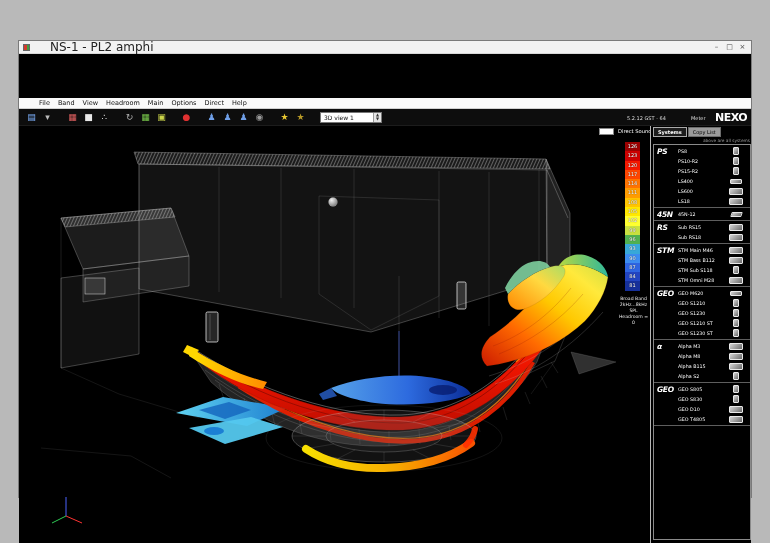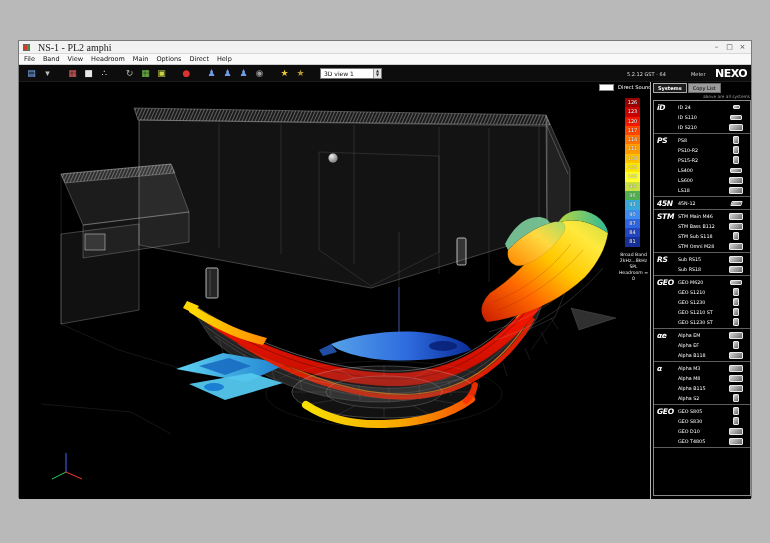--- a/index.html
+++ b/index.html
@@ -14,27 +14,27 @@
     position:absolute; left:18px; top:40px; width:734px; height:458px;
     background:#000; border:1px solid #7a7a7a;
   }
   
   .titlebar {
     height:13px; background:#f2f2f2; display:flex; align-items:center;
     padding:0 2px; border-bottom:1px solid #d8d8d8;
   }
   .app-icon { width:7px; height:7px; margin-left:2px;
     background:linear-gradient(90deg,#d23b2f 50%,#3f9e3f 50%); border:0.5px solid #666; }
-  .title-text { font-size:10px; color:#222; margin-left:8px; flex:1; white-space:nowrap;font-family:Liberation Serif, serif; }
+  .title-text { font-size:12px; color:#222; margin-left:20px; flex:1; white-space:nowrap; }
   .win-controls { display:flex; }
   .win-btn { width:13px; height:11px; font-size:7px; color:#444; text-align:center; line-height:11px; }
   
   .menubar {
     height:11px; background:#f9f9f9; display:flex; align-items:center;
-    padding-left:5px; border-bottom:1px solid #cfcfcf;
+    padding-left:20px; border-bottom:1px solid #cfcfcf;margin-top:44px;
   }
   .menu-item { font-size:6.5px; color:#111; margin-right:8px; white-space:nowrap; }
   
   .toolbar {
     position:relative; height:17px; background:#0d0d0d; display:flex; align-items:center;
     padding-left:6px; border-bottom:1px solid #1c1c1c;
   }
   .tb-icon {
     width:13px; height:13px; font-size:9px; line-height:13px; text-align:center;
     margin-right:3px; border-radius:1px;
@@ -352,139 +352,118 @@
     </div>
 
     <div class="sidebar">
       <div class="tabs" id="sidebar-tabs">
           <div class="tab active">Systems</div>
           <div class="tab inactive">Copy List</div>
         </div>
       <div class="sidebar-note">above are all systems</div>
       <div class="product-list" id="product-list">
           <div class="brand-section">
-            <span class="brand-logo">iD</span>
-            <div class="product-row">
-              <span class="product-label">ID 24</span>
-              <span style="width: 20px; display: flex; justify-content: center;">
-                <span class="spk spk-xs"></span>
-              </span>
-            </div>
-            <div class="product-row">
-              <span class="product-label">ID S110</span>
+            <span class="brand-logo">PS</span>
+            <div class="product-row">
+              <span class="product-label">PS8</span>
+              <span style="width: 20px; display: flex; justify-content: center;">
+                <span class="spk spk-v"></span>
+              </span>
+            </div>
+            <div class="product-row">
+              <span class="product-label">PS10-R2</span>
+              <span style="width: 20px; display: flex; justify-content: center;">
+                <span class="spk spk-v"></span>
+              </span>
+            </div>
+            <div class="product-row">
+              <span class="product-label">PS15-R2</span>
+              <span style="width: 20px; display: flex; justify-content: center;">
+                <span class="spk spk-v"></span>
+              </span>
+            </div>
+            <div class="product-row">
+              <span class="product-label">LS400</span>
               <span style="width: 20px; display: flex; justify-content: center;">
                 <span class="spk spk-h"></span>
               </span>
             </div>
             <div class="product-row">
-              <span class="product-label">ID S210</span>
-              <span style="width: 20px; display: flex; justify-content: center;">
-                <span class="spk spk-s"></span>
-              </span>
-            </div>
-          </div>
-          <div class="brand-section">
-            <span class="brand-logo">PS</span>
-            <div class="product-row">
-              <span class="product-label">PS8</span>
-              <span style="width: 20px; display: flex; justify-content: center;">
-                <span class="spk spk-v"></span>
-              </span>
-            </div>
-            <div class="product-row">
-              <span class="product-label">PS10-R2</span>
-              <span style="width: 20px; display: flex; justify-content: center;">
-                <span class="spk spk-v"></span>
-              </span>
-            </div>
-            <div class="product-row">
-              <span class="product-label">PS15-R2</span>
-              <span style="width: 20px; display: flex; justify-content: center;">
-                <span class="spk spk-v"></span>
-              </span>
-            </div>
-            <div class="product-row">
-              <span class="product-label">LS400</span>
+              <span class="product-label">LS600</span>
+              <span style="width: 20px; display: flex; justify-content: center;">
+                <span class="spk spk-s"></span>
+              </span>
+            </div>
+            <div class="product-row">
+              <span class="product-label">LS18</span>
+              <span style="width: 20px; display: flex; justify-content: center;">
+                <span class="spk spk-s"></span>
+              </span>
+            </div>
+          </div>
+          <div class="brand-section">
+            <span class="brand-logo">45N</span>
+            <div class="product-row">
+              <span class="product-label">45N-12</span>
+              <span style="width: 20px; display: flex; justify-content: center;">
+                <span class="spk spk-w"></span>
+              </span>
+            </div>
+          </div>
+          <div class="brand-section">
+            <span class="brand-logo">RS</span>
+            <div class="product-row">
+              <span class="product-label">Sub RS15</span>
+              <span style="width: 20px; display: flex; justify-content: center;">
+                <span class="spk spk-s"></span>
+              </span>
+            </div>
+            <div class="product-row">
+              <span class="product-label">Sub RS18</span>
+              <span style="width: 20px; display: flex; justify-content: center;">
+                <span class="spk spk-s"></span>
+              </span>
+            </div>
+          </div>
+          <div class="brand-section">
+            <span class="brand-logo">STM</span>
+            <div class="product-row">
+              <span class="product-label">STM Main M46</span>
+              <span style="width: 20px; display: flex; justify-content: center;">
+                <span class="spk spk-s"></span>
+              </span>
+            </div>
+            <div class="product-row">
+              <span class="product-label">STM Bass B112</span>
+              <span style="width: 20px; display: flex; justify-content: center;">
+                <span class="spk spk-s"></span>
+              </span>
+            </div>
+            <div class="product-row">
+              <span class="product-label">STM Sub S118</span>
+              <span style="width: 20px; display: flex; justify-content: center;">
+                <span class="spk spk-v"></span>
+              </span>
+            </div>
+            <div class="product-row">
+              <span class="product-label">STM Omni M28</span>
+              <span style="width: 20px; display: flex; justify-content: center;">
+                <span class="spk spk-s"></span>
+              </span>
+            </div>
+          </div>
+          <div class="brand-section">
+            <span class="brand-logo">GEO</span>
+            <div class="product-row">
+              <span class="product-label">GEO M620</span>
               <span style="width: 20px; display: flex; justify-content: center;">
                 <span class="spk spk-h"></span>
               </span>
             </div>
             <div class="product-row">
-              <span class="product-label">LS600</span>
-              <span style="width: 20px; display: flex; justify-content: center;">
-                <span class="spk spk-s"></span>
-              </span>
-            </div>
-            <div class="product-row">
-              <span class="product-label">LS18</span>
-              <span style="width: 20px; display: flex; justify-content: center;">
-                <span class="spk spk-s"></span>
-              </span>
-            </div>
-          </div>
-          <div class="brand-section">
-            <span class="brand-logo">45N</span>
-            <div class="product-row">
-              <span class="product-label">45N-12</span>
-              <span style="width: 20px; display: flex; justify-content: center;">
-                <span class="spk spk-w"></span>
-              </span>
-            </div>
-          </div>
-          <div class="brand-section">
-            <span class="brand-logo">STM</span>
-            <div class="product-row">
-              <span class="product-label">STM Main M46</span>
-              <span style="width: 20px; display: flex; justify-content: center;">
-                <span class="spk spk-s"></span>
-              </span>
-            </div>
-            <div class="product-row">
-              <span class="product-label">STM Bass B112</span>
-              <span style="width: 20px; display: flex; justify-content: center;">
-                <span class="spk spk-s"></span>
-              </span>
-            </div>
-            <div class="product-row">
-              <span class="product-label">STM Sub S118</span>
-              <span style="width: 20px; display: flex; justify-content: center;">
-                <span class="spk spk-v"></span>
-              </span>
-            </div>
-            <div class="product-row">
-              <span class="product-label">STM Omni M28</span>
-              <span style="width: 20px; display: flex; justify-content: center;">
-                <span class="spk spk-s"></span>
-              </span>
-            </div>
-          </div>
-          <div class="brand-section">
-            <span class="brand-logo">RS</span>
-            <div class="product-row">
-              <span class="product-label">Sub RS15</span>
-              <span style="width: 20px; display: flex; justify-content: center;">
-                <span class="spk spk-s"></span>
-              </span>
-            </div>
-            <div class="product-row">
-              <span class="product-label">Sub RS18</span>
-              <span style="width: 20px; display: flex; justify-content: center;">
-                <span class="spk spk-s"></span>
-              </span>
-            </div>
-          </div>
-          <div class="brand-section">
-            <span class="brand-logo">GEO</span>
-            <div class="product-row">
-              <span class="product-label">GEO M620</span>
-              <span style="width: 20px; display: flex; justify-content: center;">
-                <span class="spk spk-h"></span>
-              </span>
-            </div>
-            <div class="product-row">
               <span class="product-label">GEO S1210</span>
               <span style="width: 20px; display: flex; justify-content: center;">
                 <span class="spk spk-v"></span>
               </span>
             </div>
             <div class="product-row">
               <span class="product-label">GEO S1230</span>
               <span style="width: 20px; display: flex; justify-content: center;">
                 <span class="spk spk-v"></span>
               </span>
@@ -492,41 +471,20 @@
             <div class="product-row">
               <span class="product-label">GEO S1210 ST</span>
               <span style="width: 20px; display: flex; justify-content: center;">
                 <span class="spk spk-v"></span>
               </span>
             </div>
             <div class="product-row">
               <span class="product-label">GEO S1230 ST</span>
               <span style="width: 20px; display: flex; justify-content: center;">
                 <span class="spk spk-v"></span>
-              </span>
-            </div>
-          </div>
-          <div class="brand-section">
-            <span class="brand-logo">αe</span>
-            <div class="product-row">
-              <span class="product-label">Alpha EM</span>
-              <span style="width: 20px; display: flex; justify-content: center;">
-                <span class="spk spk-s"></span>
-              </span>
-            </div>
-            <div class="product-row">
-              <span class="product-label">Alpha EF</span>
-              <span style="width: 20px; display: flex; justify-content: center;">
-                <span class="spk spk-v"></span>
-              </span>
-            </div>
-            <div class="product-row">
-              <span class="product-label">Alpha B118</span>
-              <span style="width: 20px; display: flex; justify-content: center;">
-                <span class="spk spk-s"></span>
               </span>
             </div>
           </div>
           <div class="brand-section">
             <span class="brand-logo">α</span>
             <div class="product-row">
               <span class="product-label">Alpha M3</span>
               <span style="width: 20px; display: flex; justify-content: center;">
                 <span class="spk spk-s"></span>
               </span>

